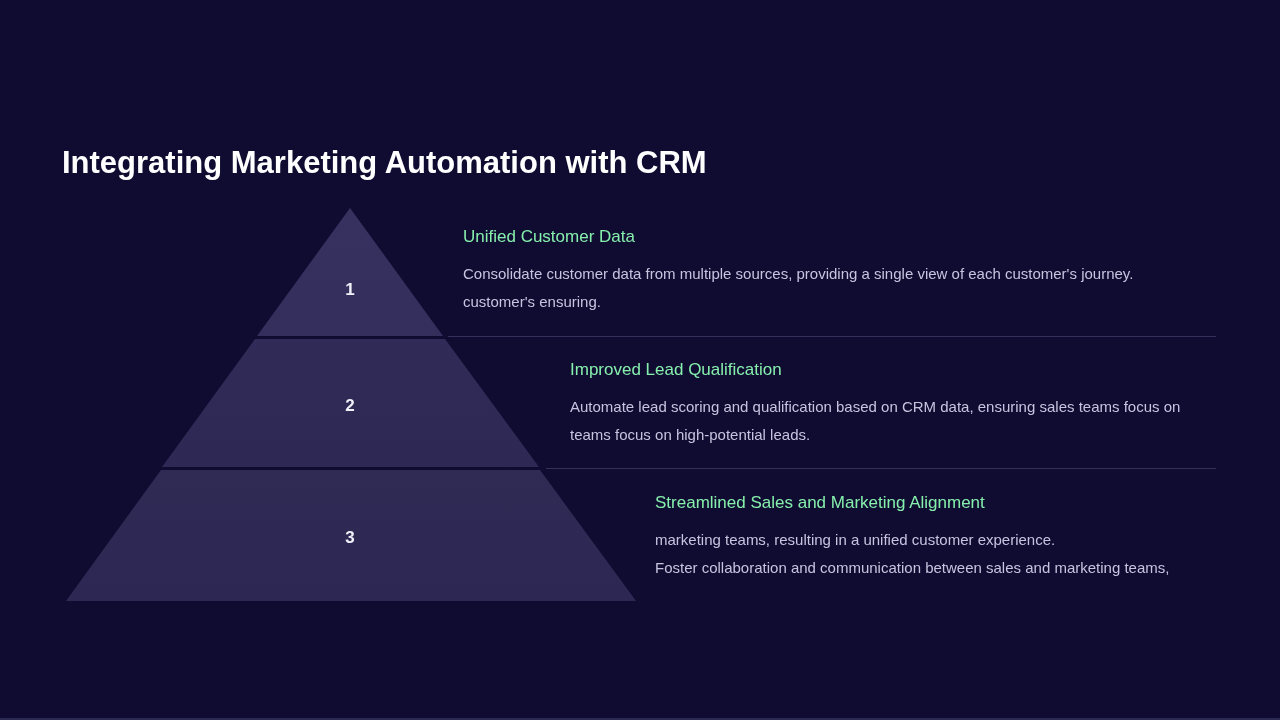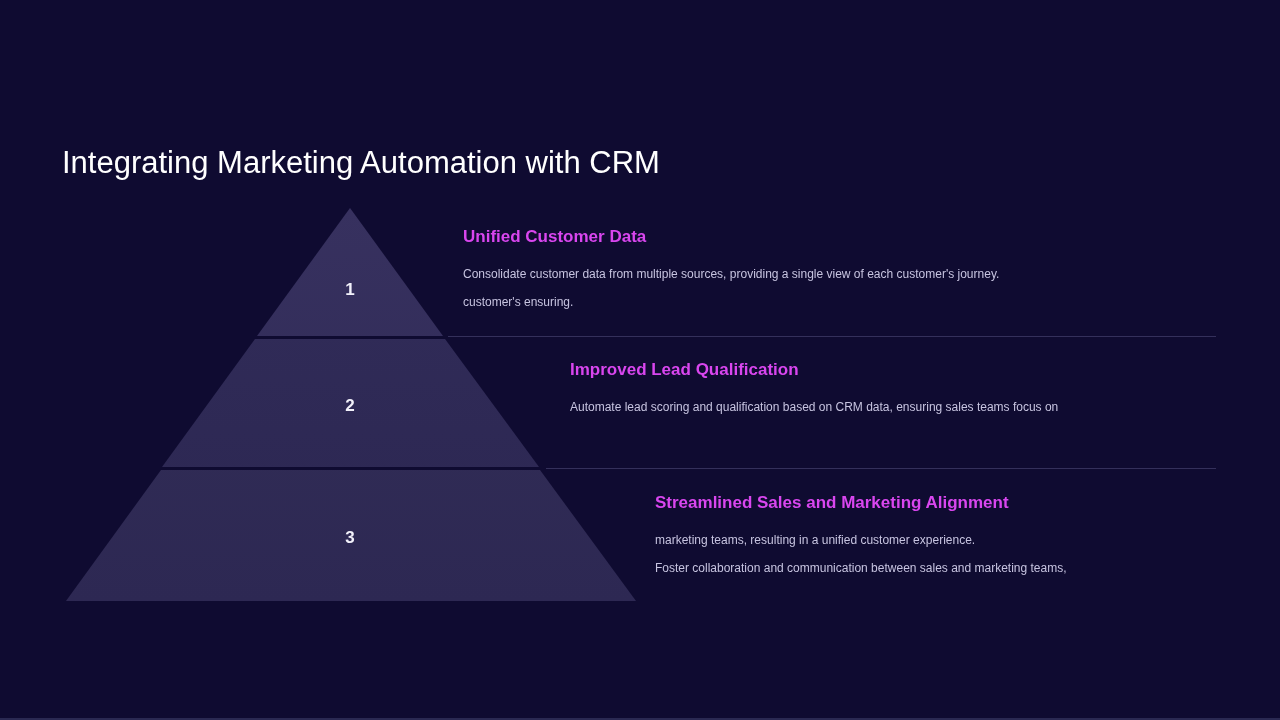--- a/index.html
+++ b/index.html
@@ -17,21 +17,21 @@
   }
 
   
   .slide-title {
     position: absolute;
     left: 62px;
     top: 124px;
     width: 1000px;
     color: #ffffff;
     font-size: 31px;
-    font-weight: normal;
+    font-weight: bold;
     letter-spacing: 0px;
   }
 
   
   .pyramid {
     position: absolute;
     left: 66px;
     top: 208px;
     width: 570px;
     height: 394px;
@@ -64,28 +64,28 @@
   }
   .tier-number.n1 { left: 284px; top: 82px; }
   .tier-number.n2 { left: 284px; top: 198px; }
   .tier-number.n3 { left: 284px; top: 330px; }
 
   
   .item {
     position: absolute;
   }
   .item-heading {
-    color: #d946ef;
+    color: #86efac;
     font-size: 17px;
-    font-weight: bold;
+    font-weight: normal;
     margin: 0 0 13px 0;
   }
   .item-body {
     color: #c7c4e0;
-    font-size: 12px;
+    font-size: 15px;
     line-height: 28px;
     font-weight: normal;
   }
   .item-1 { left: 463px; top: 227px; width: 755px; }
   .item-2 { left: 570px; top: 360px; width: 660px; }
   .item-3 { left: 655px; top: 493px; width: 565px; }
 
   
   .divider {
     position: absolute;
@@ -128,20 +128,21 @@
     <div class="item-body">
       <div>Consolidate customer data from multiple sources, providing a single view of each customer's journey.</div>
       <div>customer's ensuring.</div>
     </div>
   </div>
 
   <div class="item item-2">
     <div class="item-heading">Improved Lead Qualification</div>
     <div class="item-body">
       <div>Automate lead scoring and qualification based on CRM data, ensuring sales teams focus on</div>
+      <div>teams focus on high-potential leads.</div>
     </div>
   </div>
 
   <div class="item item-3">
     <div class="item-heading">Streamlined Sales and Marketing Alignment</div>
     <div class="item-body">
       <div>marketing teams, resulting in a unified customer experience.</div>
       <div>Foster collaboration and communication between sales and marketing teams,</div>
     </div>
   </div>

